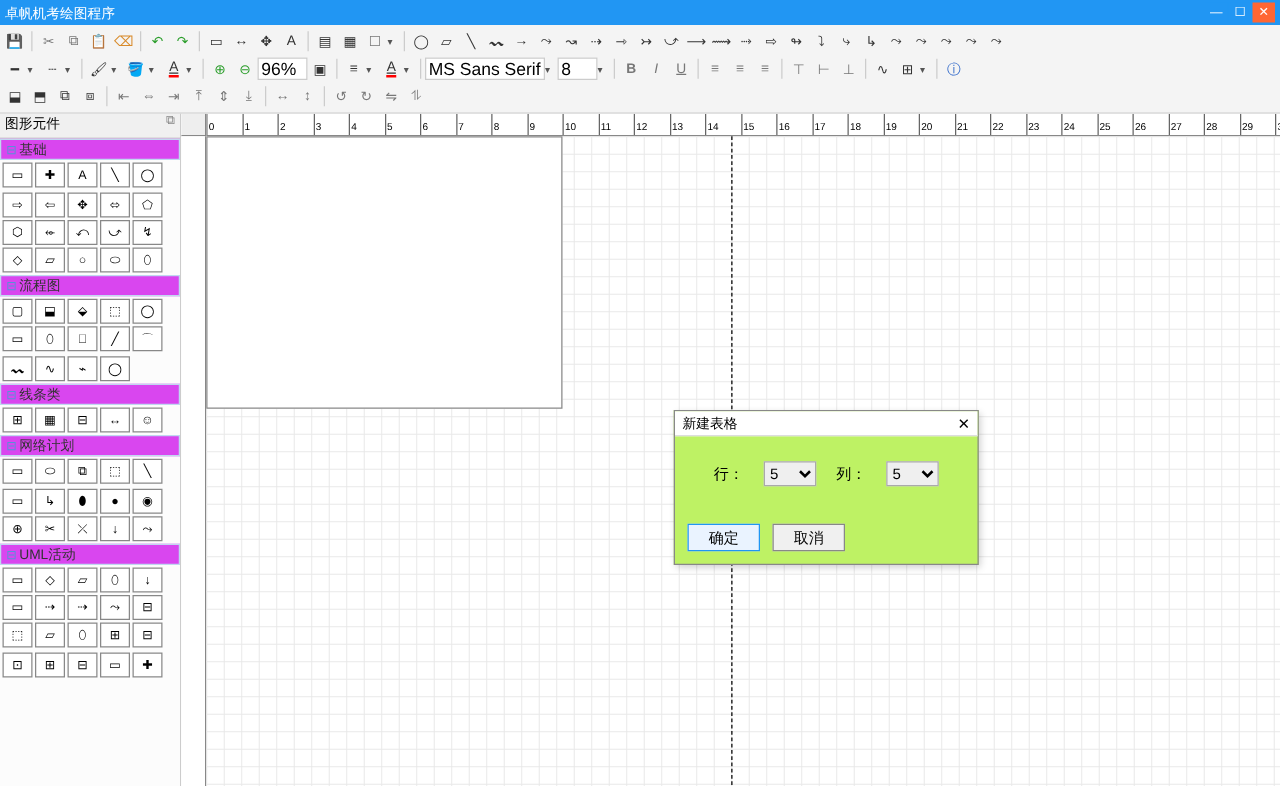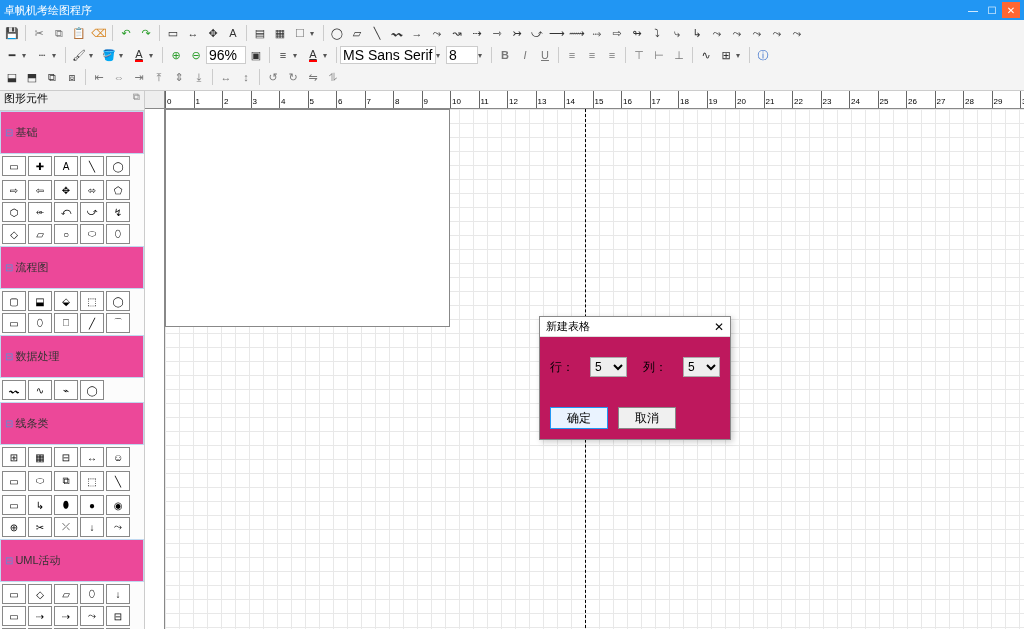--- a/index.html
+++ b/index.html
@@ -16,35 +16,35 @@
 .tb-btn { width: 18px; height: 18px; margin: 0 1px; border: 1px solid transparent; display: flex; align-items: center; justify-content: center; font-size: 11px; color: #333; cursor: pointer; }
 .tb-sep { width: 1px; height: 16px; background: #ccc; margin: 0 3px; }
 .tb-drop { width: 10px; font-size: 8px; color: #555; cursor: pointer; }
 .tb-input { height: 18px; font-size: 14px; border: 1px solid #ccc; padding: 0 2px; background: #fff; }
 
 .main { display: flex; height: 552px; }
 
 .side-panel { width: 145px; background: #fcfcfc; border-right: 1px solid #ccc; overflow-y: auto; }
 .side-header { height: 20px; background: #f0f0f0; border-bottom: 1px solid #ccc; font-size: 11px; display: flex; align-items: flex-start; padding: 0 4px; }
 .side-header .pin { margin-left: auto; font-size: 10px; color: #888; cursor: pointer; }
-.cat-header { background: #ec4899; border: 1px solid #c0d8f0; font-size: 11px; padding: 13px 4px; color: #333; display: flex; align-items: center; }
+.cat-header { background: #d946ef; border: 1px solid #c0d8f0; font-size: 11px; padding: 0 4px; color: #333; display: flex; align-items: center; }
 .cat-header::before { content: "⊟"; color: #5a8fd8; margin-right: 2px; font-size: 10px; }
 .shape-grid { display: flex; flex-wrap: wrap; padding: 2px; gap: 2px; }
 .shape { width: 24px; height: 20px; border: 1px solid #888; background: #fff; display: flex; align-items: center; justify-content: center; font-size: 10px; cursor: pointer; }
 
 .canvas-area { flex: 1; position: relative; background: #fff; overflow: hidden; }
 .ruler-h { position: absolute; top: 0; left: 20px; right: 0; height: 18px; background: #fff; border-bottom: 1px solid #888; font-size: 8px; overflow: hidden; white-space: nowrap; }
 .ruler-h span { display: inline-block; width: 28.5px; border-left: 1px solid #666; height: 18px; text-align: left; padding-left: 1px; line-height: 22px; }
 .ruler-v { position: absolute; top: 18px; left: 0; width: 20px; bottom: 0; background: #fff; border-right: 1px solid #888; }
 .ruler-corner { position: absolute; top: 0; left: 0; width: 20px; height: 18px; background: #eee; border-right: 1px solid #888; border-bottom: 1px solid #888; }
 .grid { position: absolute; top: 18px; left: 20px; right: 0; bottom: 0; background-image: linear-gradient(#e8e8e8 1px, transparent 1px), linear-gradient(90deg, #e8e8e8 1px, transparent 1px); background-size: 14px 14px; }
 .grid::after { content: ""; position: absolute; left: 420px; top: 0; bottom: 0; width: 0; border-left: 1px dashed #000; }
 .page-rect { position: absolute; top: 0; left: 0; width: 285px; height: 218px; background: #fff; border: 1px solid #888; }
 
-.dialog { position: absolute; top: 225px; left: 394px; width: 192px; background: #be185d; border: 1px solid #888; box-shadow: 2px 2px 6px rgba(0,0,0,0.2); }
+.dialog { position: absolute; top: 237px; left: 394px; width: 244px; background: #bef264; border: 1px solid #888; box-shadow: 2px 2px 6px rgba(0,0,0,0.2); }
 .dlg-title { height: 20px; border-bottom: 1px solid #ddd; display: flex; align-items: center; padding: 0 6px; font-size: 11px; background: #fff; }
 .dlg-title .x { margin-left: auto; cursor: pointer; font-size: 12px; }
 .dlg-body { padding: 20px 10px; display: flex; justify-content: center; gap: 16px; font-size: 12px; align-items: center; }
 .dlg-body select { width: 42px; height: 20px; font-size: 12px; border: 1px solid #aaa; }
 .dlg-btns { padding: 10px; display: flex; justify-content: flex-start; gap: 10px; }
 .dlg-btns button { width: 58px; height: 22px; font-size: 12px; border: 1px solid #888; background: #f0f0f0; cursor: pointer; }
 .dlg-btns button.primary { border: 1px solid #2196f3; background: #eaf3ff; }
 
 
 .ic-save { color: #2a64c8; }
@@ -229,35 +229,35 @@
           <div class="shape">⬓</div>
           <div class="shape">⬙</div>
           <div class="shape">⬚</div>
           <div class="shape">◯</div>
           <div class="shape">▭</div>
           <div class="shape">⬯</div>
           <div class="shape">⎕</div>
           <div class="shape">╱</div>
           <div class="shape">⌒</div>
         </div>
-        <div class="cat-header">数据处理</div>
         <div class="shape-grid">
           <div class="shape">〰</div>
           <div class="shape">∿</div>
           <div class="shape">⌁</div>
           <div class="shape">◯</div>
         </div>
         <div class="cat-header">线条类</div>
         <div class="shape-grid">
           <div class="shape">⊞</div>
           <div class="shape">▦</div>
           <div class="shape">⊟</div>
           <div class="shape">↔</div>
           <div class="shape">☺</div>
         </div>
+        <div class="cat-header">网络计划</div>
         <div class="shape-grid">
           <div class="shape">▭</div>
           <div class="shape">⬭</div>
           <div class="shape">⧉</div>
           <div class="shape">⬚</div>
           <div class="shape">╲</div>
         </div>
         <div class="shape-grid">
           <div class="shape">▭</div>
           <div class="shape">↳</div>

